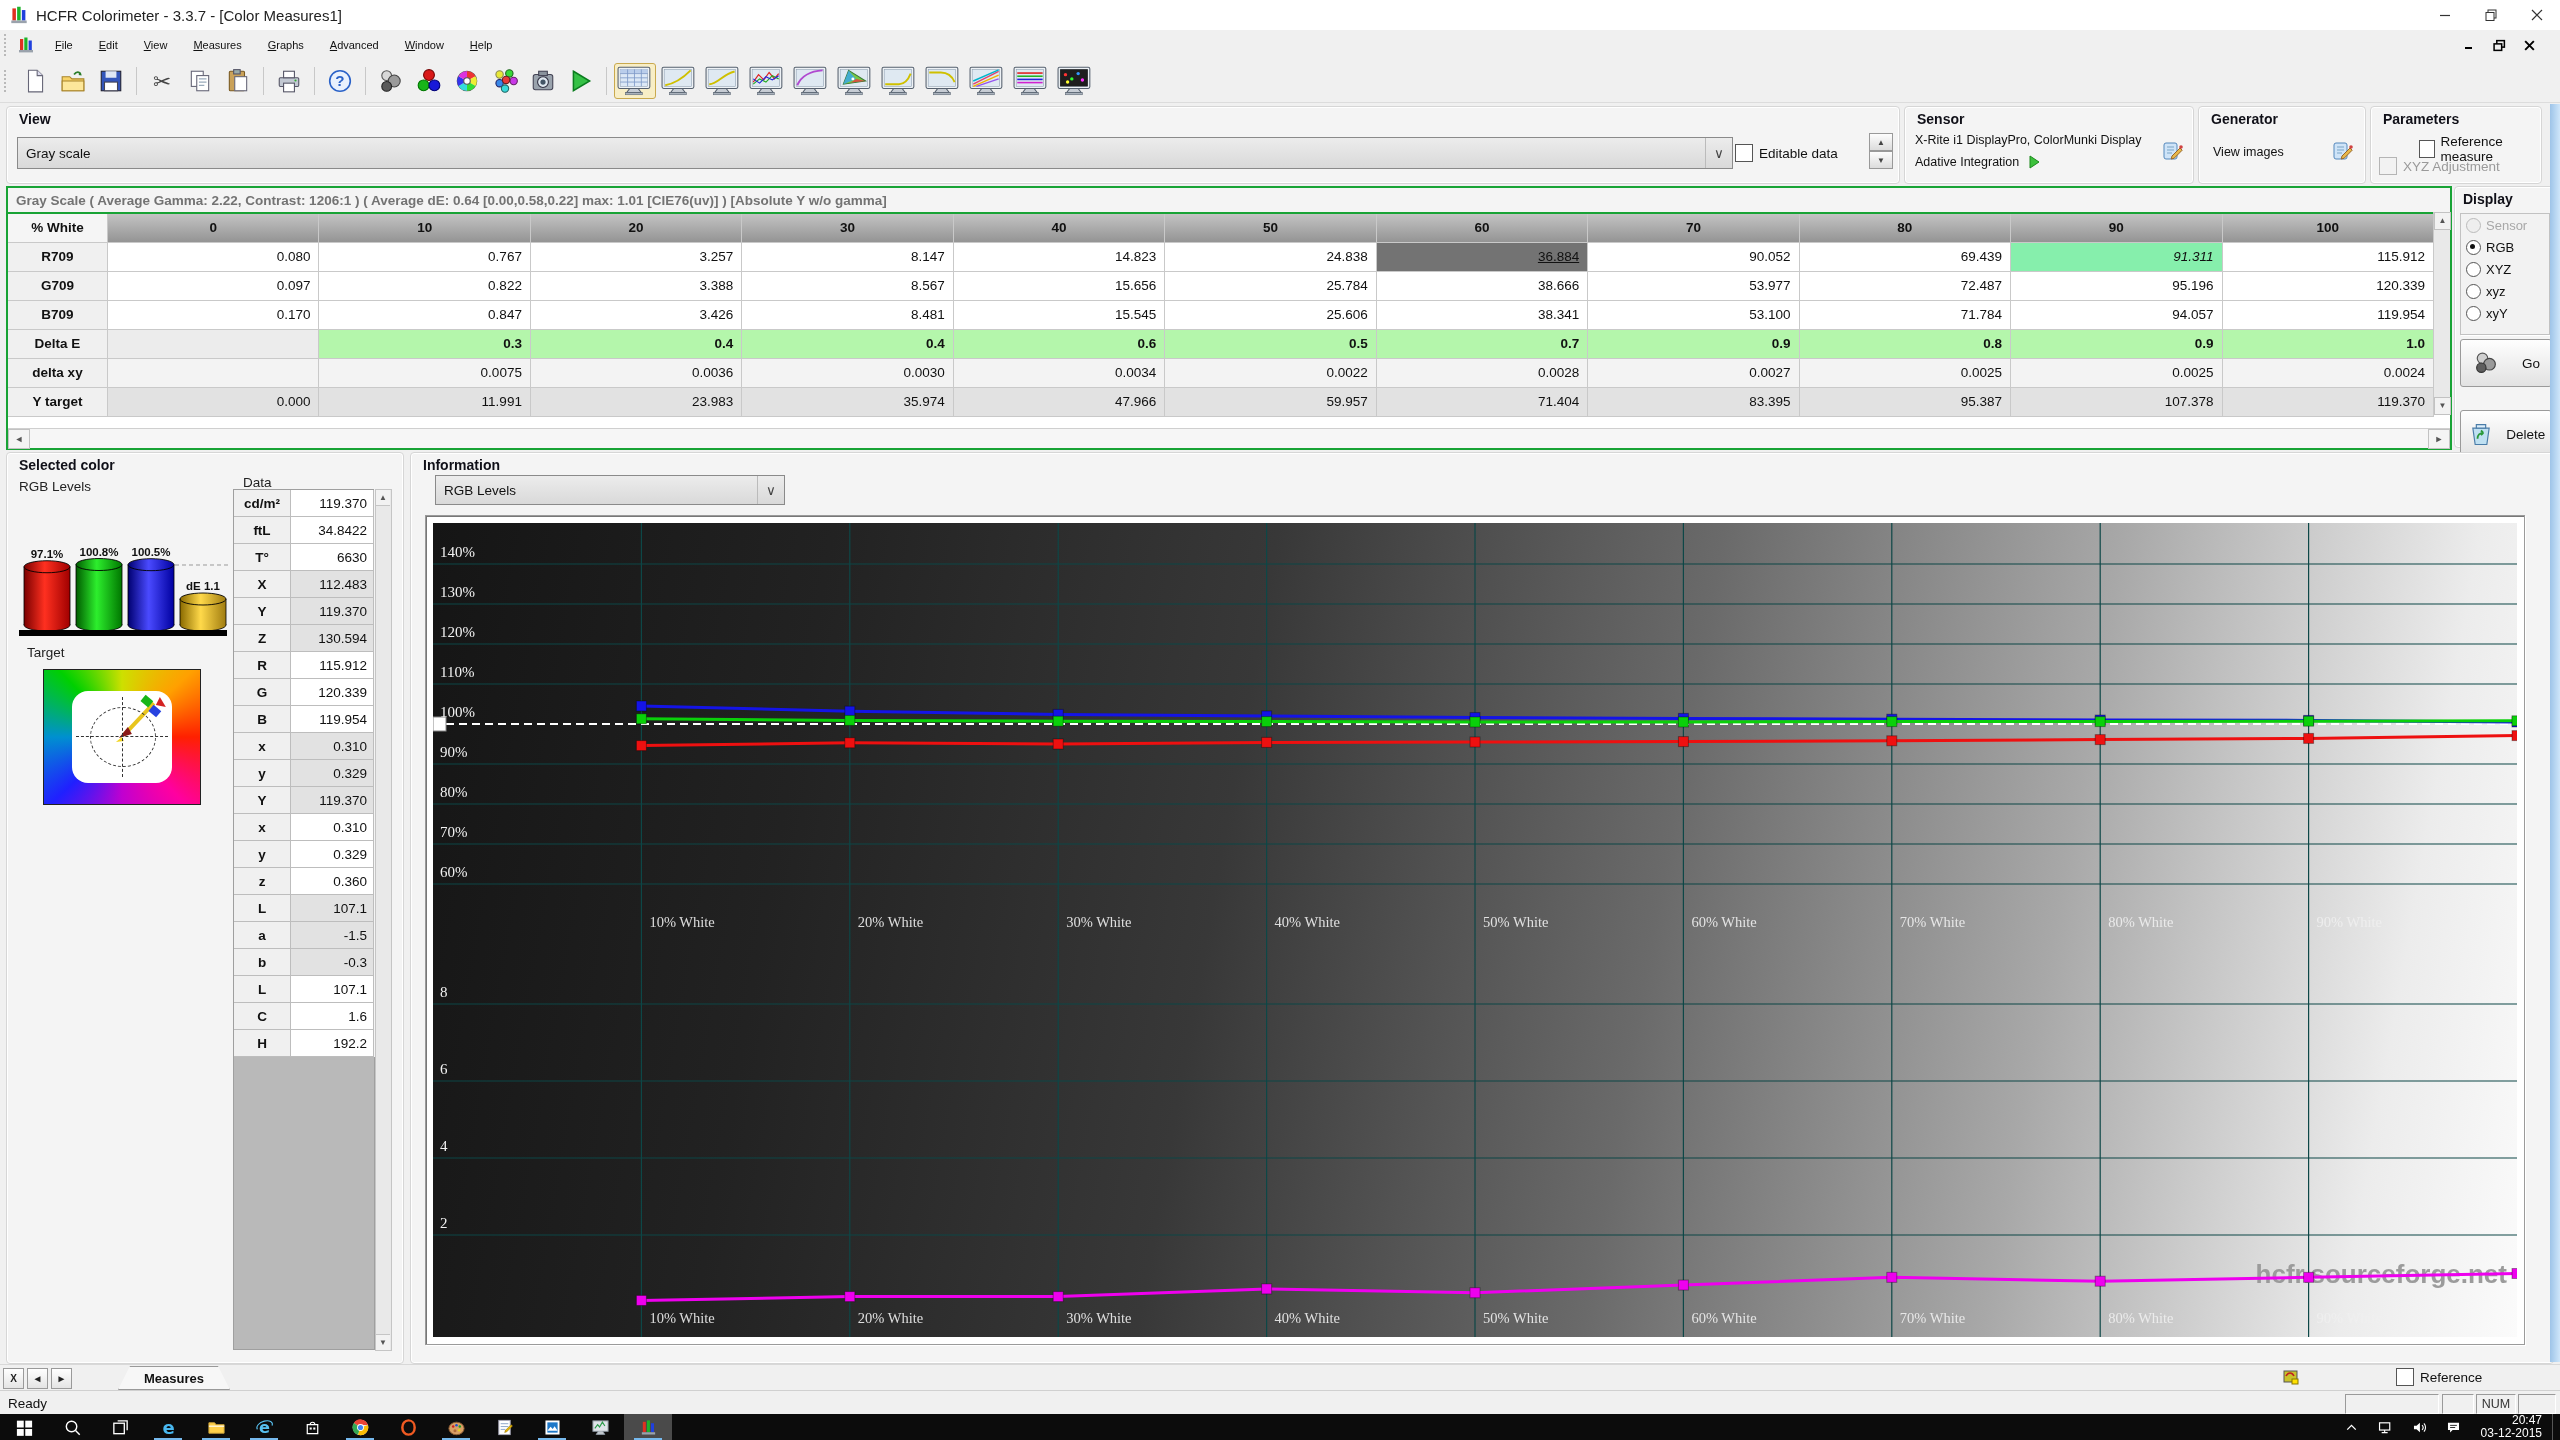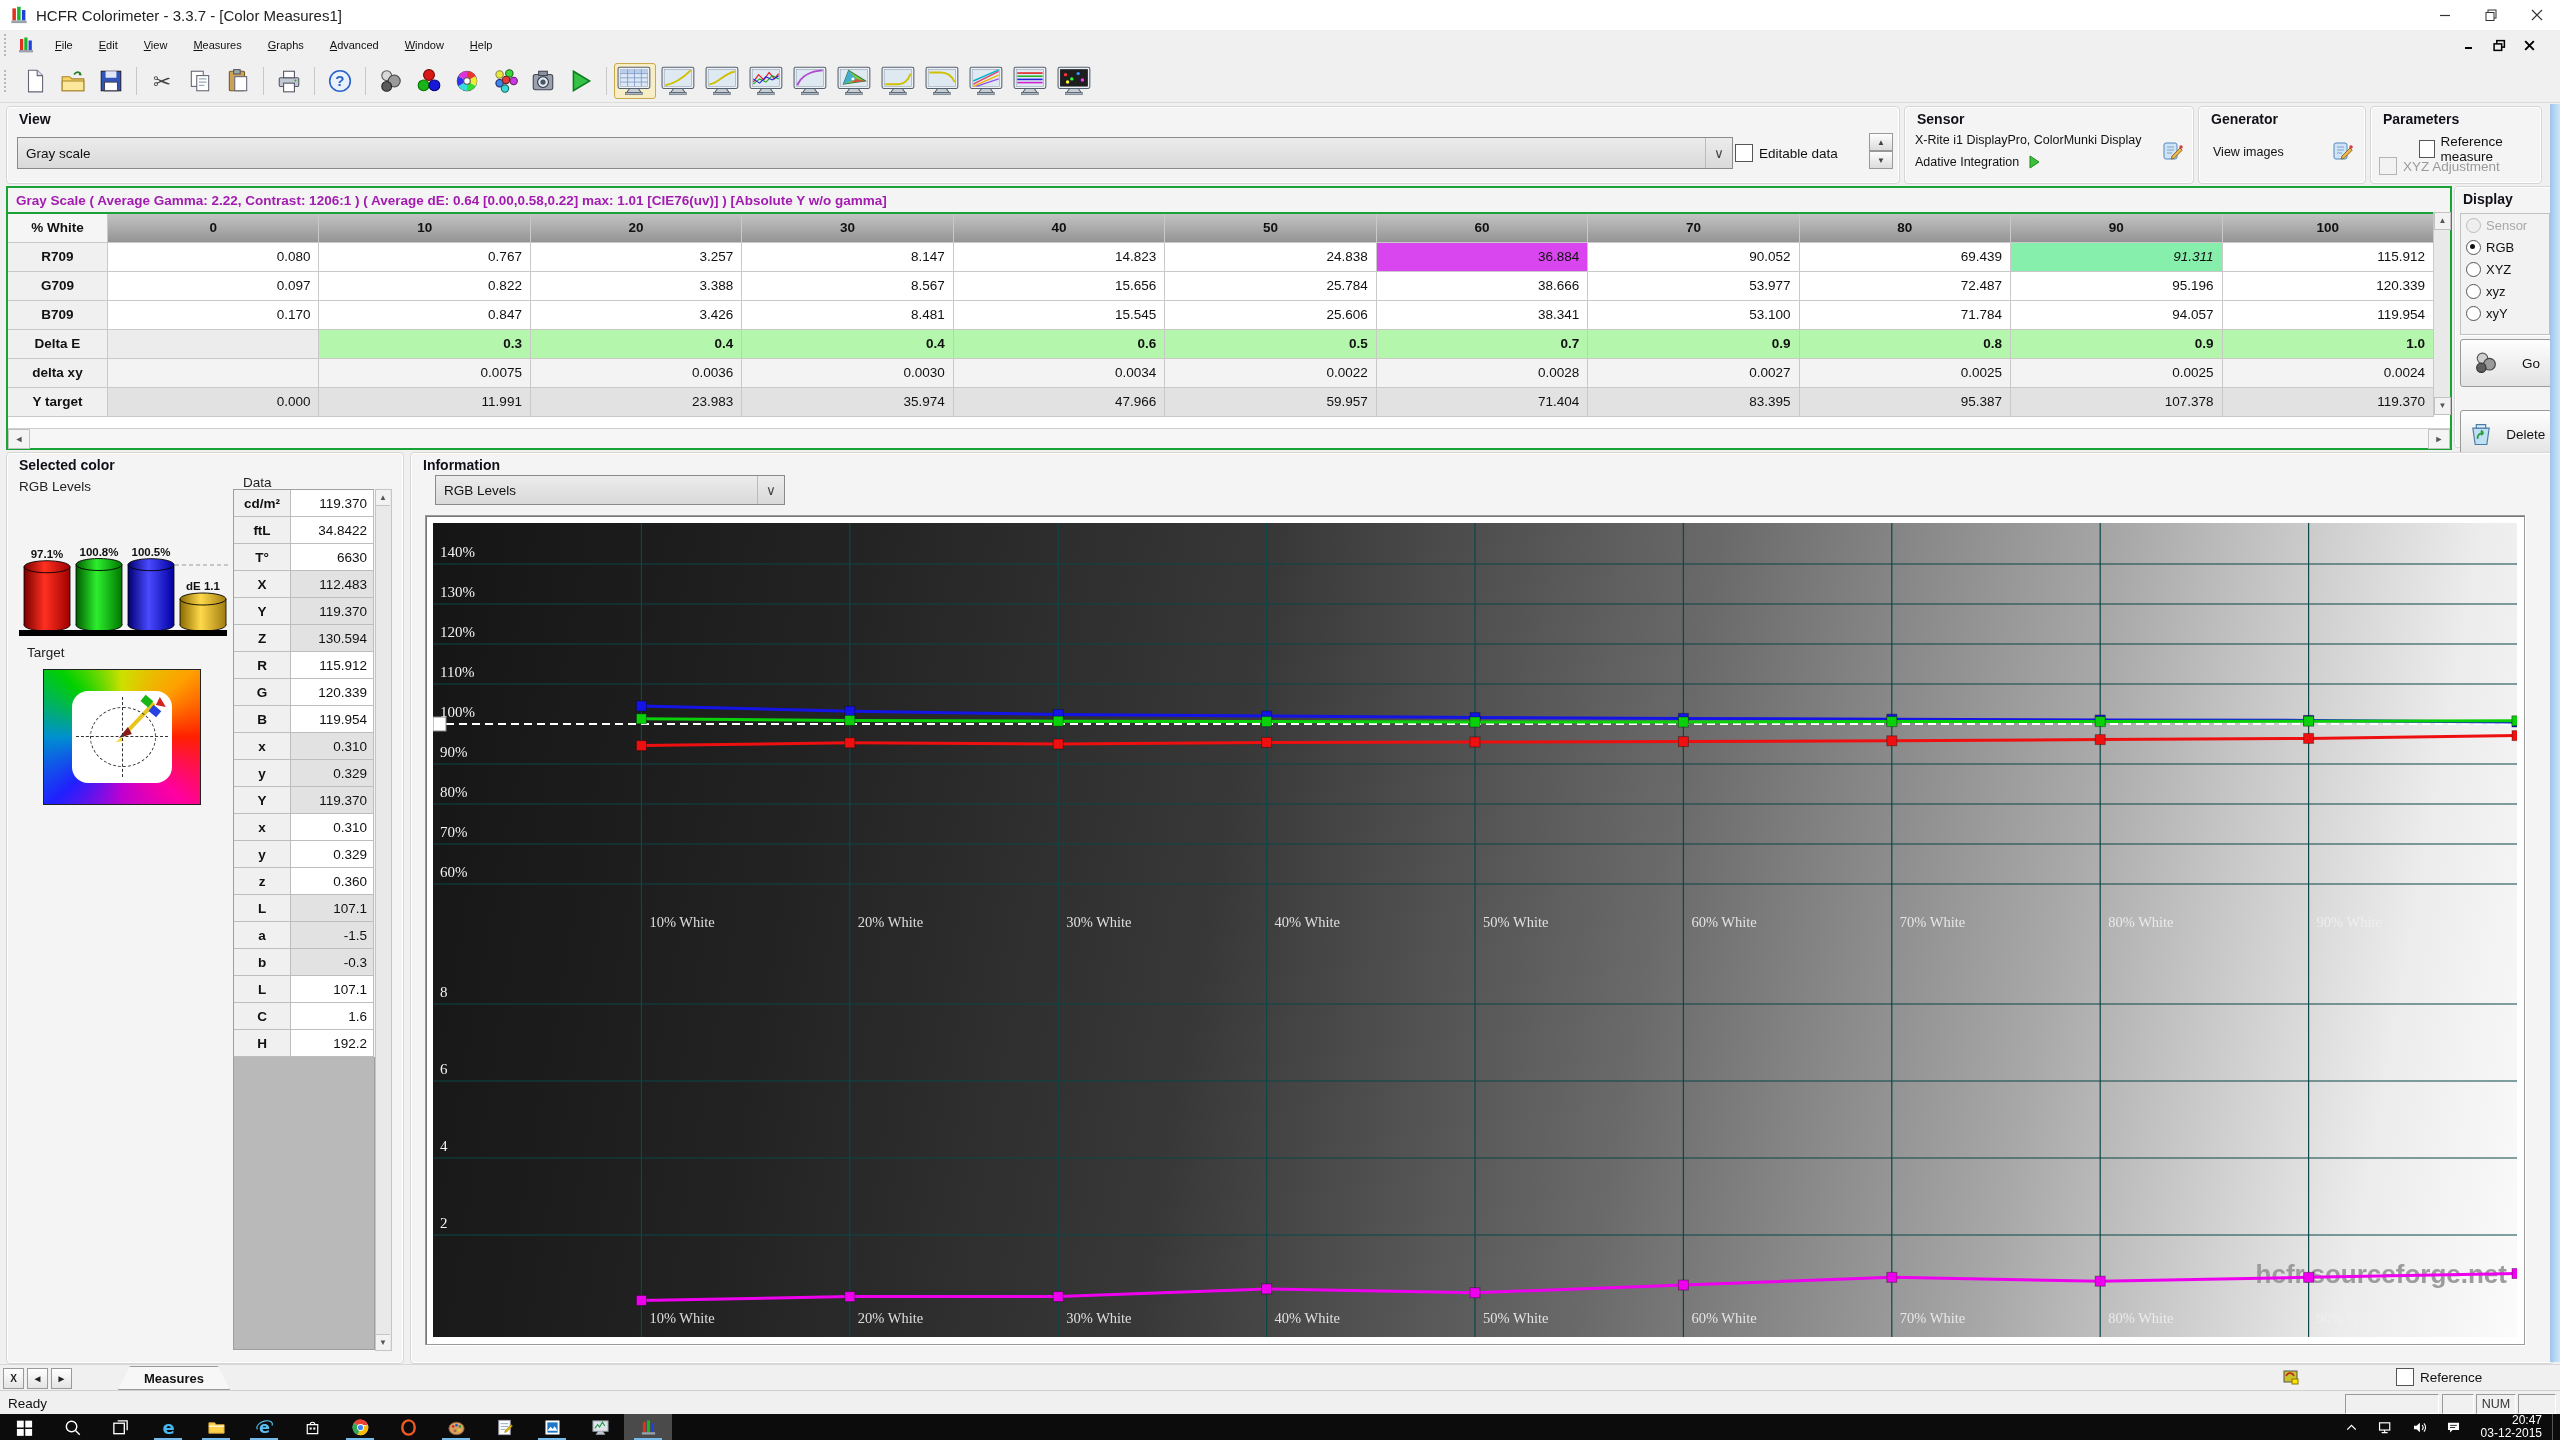--- a/index.html
+++ b/index.html
@@ -28,21 +28,21 @@
   .cbox{display:inline-flex;align-items:center;gap:6px;font-size:13.5px;}
   .cbox .box{width:16px;height:16px;background:#fff;border:1px solid #555;}
   .cbox.dis{color:#9a9a9a;} .cbox.dis .box{border-color:#b5b5b5;background:#f2f2f2;}
   .combo{background:linear-gradient(#ececec,#d9d9d9);border:1px solid #8a8a8a;display:flex;align-items:center;font-size:13.5px;padding-left:8px;position:absolute;}
   .combo .arrow{margin-left:auto;width:26px;text-align:center;color:#444;border-left:1px solid #bbb;align-self:stretch;display:flex;align-items:center;justify-content:center;}
   .spin{position:absolute;display:flex;flex-direction:column;}
   .spin span{width:22px;height:16px;border:1px solid #999;background:linear-gradient(#fdfdfd,#dcdcdc);font-size:8px;display:flex;align-items:center;justify-content:center;color:#444;}
   .editicon{width:24px;height:24px;}
   
   #gs-panel{left:6px;top:186px;width:2442px;height:260px;border:2px solid #18a335;background:#fff;}
-  #gs-title{height:24px;background:#f4f4f4;border-bottom:2px solid #18a335;font-weight:bold;font-size:13.5px;display:flex;align-items:center;padding-left:8px;color:#a21caf;}
+  #gs-title{height:24px;background:#f4f4f4;border-bottom:2px solid #18a335;font-weight:bold;font-size:13.5px;display:flex;align-items:center;padding-left:8px;color:#737373;}
   #gs-table{display:grid;grid-template-columns:100px repeat(11,1fr);margin-right:16px;}
   #gs-table .c{border-right:1px solid #c9c9c9;border-bottom:1px solid #c9c9c9;height:28px;line-height:28px;font-size:13.5px;padding:0 8px 0 0;text-align:right;white-space:nowrap;overflow:hidden;}
   #gs-table .hdr{background:linear-gradient(#c3c3c3,#949494);font-weight:bold;text-align:center;padding:0;}
   #gs-table .hdr0{background:#f5f5f5;font-weight:bold;text-align:center;padding:0;}
   #gs-table .lbl{background:#f0f0f0;font-weight:bold;text-align:center;padding:0;}
   .vsb{position:absolute;right:0;top:24px;width:16px;height:203px;background:#e9e9e9;border-left:1px solid #c9c9c9;}
   .vsb span{position:absolute;left:0;width:15px;height:16px;font-size:8px;color:#555;text-align:center;line-height:16px;background:#f2f2f2;border:1px solid #c2c2c2;}
   .hscroll{position:absolute;left:0;bottom:0;height:19px;width:100%;background:#f0f0f0;border-top:1px solid #cfcfcf;display:flex;}
   .hscroll .ar{width:20px;height:18px;background:#f4f4f4;border:1px solid #c2c2c2;font-size:9px;color:#555;display:flex;align-items:center;justify-content:center;}
   .hscroll .track{flex:1;background:#f6f6f6;}
@@ -476,21 +476,21 @@
         <div class="c hdr">80</div>
         <div class="c hdr">90</div>
         <div class="c hdr">100</div>
         <div class="c lbl">R709</div>
         <div class="c" style="background: rgb(255, 255, 255);">0.080</div>
         <div class="c" style="background: rgb(255, 255, 255);">0.767</div>
         <div class="c" style="background: rgb(255, 255, 255);">3.257</div>
         <div class="c" style="background: rgb(255, 255, 255);">8.147</div>
         <div class="c" style="background: rgb(255, 255, 255);">14.823</div>
         <div class="c" style="background: rgb(255, 255, 255);">24.838</div>
-        <div class="c" style="background: #d946ef;">36.884</div>
+        <div class="c" style="background: #737373; text-decoration: underline;">36.884</div>
         <div class="c" style="background: rgb(255, 255, 255);">90.052</div>
         <div class="c" style="background: rgb(255, 255, 255);">69.439</div>
         <div class="c" style="background: #86efac; font-style: italic;">91.311</div>
         <div class="c" style="background: rgb(255, 255, 255);">115.912</div>
         <div class="c lbl">G709</div>
         <div class="c" style="background: rgb(255, 255, 255);">0.097</div>
         <div class="c" style="background: rgb(255, 255, 255);">0.822</div>
         <div class="c" style="background: rgb(255, 255, 255);">3.388</div>
         <div class="c" style="background: rgb(255, 255, 255);">8.567</div>
         <div class="c" style="background: rgb(255, 255, 255);">15.656</div>

